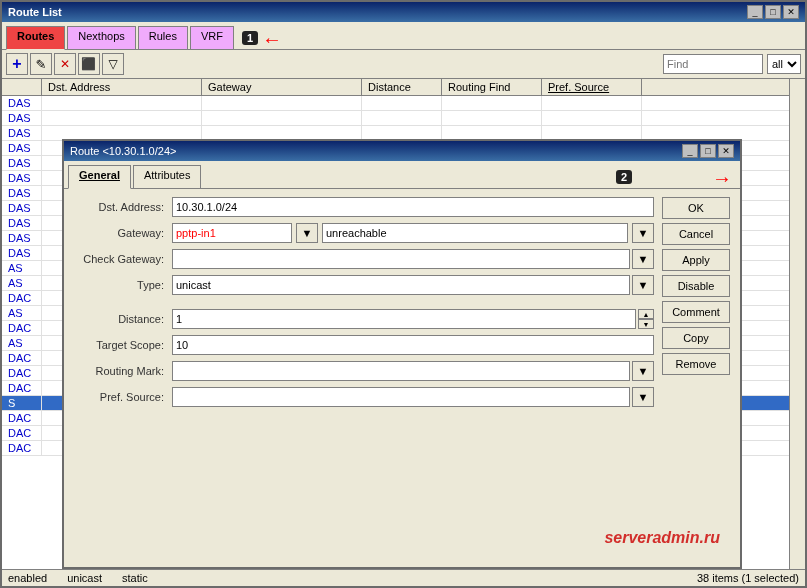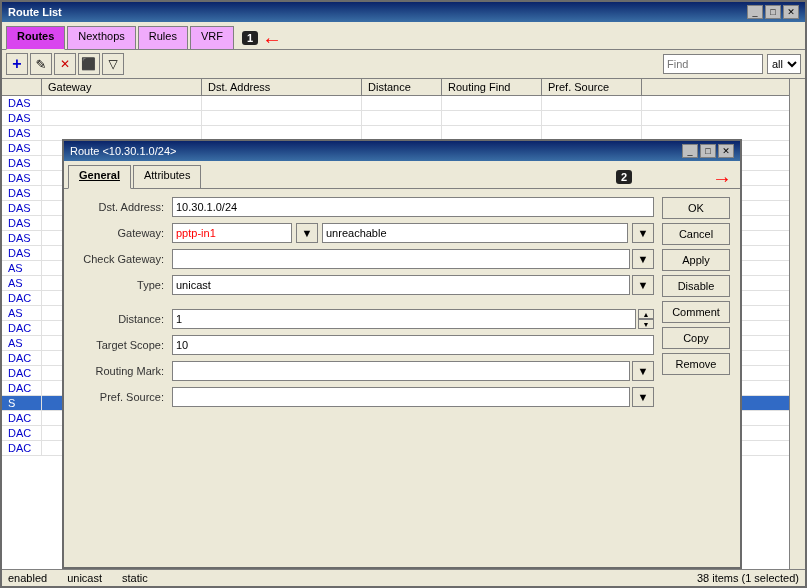--- a/index.html
+++ b/index.html
@@ -65,21 +65,21 @@
       padding: 3px 10px;
       border: 1px solid #808080;
       border-bottom: none;
       background: #f0abfc;
       cursor: pointer;
       margin-right: 2px;
       font-size: 11px;
     }
 
     .tab.active {
-      background: #d946ef;
+      background: #ef4444;
       font-weight: bold;
       border-bottom: 1px solid #ece9d8;
       margin-bottom: -1px;
     }
 
     .toolbar {
       display: flex;
       align-items: center;
       padding: 3px 4px;
       gap: 2px;
@@ -380,25 +380,25 @@
       </select>
     </div>
   </div>
 
   <div style="flex:1; display:flex; overflow:hidden; position:relative;">
 
     <div class="route-list">
 
       <div class="list-header">
         <div class="list-header-cell" style="width:40px;"></div>
+        <div class="list-header-cell" style="width:160px;">Dst. Address</div>
         <div class="list-header-cell" style="width:160px;">Gateway</div>
-        <div class="list-header-cell" style="width:160px;">Dst. Address</div>
         <div class="list-header-cell" style="width:80px;">Distance</div>
         <div class="list-header-cell" style="width:100px;">Routing Find</div>
-        <div class="list-header-cell" style="width:100px;">Pref. Source</div>
+        <div class="list-header-cell" style="width:100px;text-decoration:underline;">Pref. Source</div>
       </div>
 
       <div class="list-row">
           <div class="list-cell" style="width:40px; color:#0000cc;">DAS</div>
           <div class="list-cell" style="width:160px;"></div>
           <div class="list-cell" style="width:160px;"></div>
           <div class="list-cell" style="width:80px;"></div>
           <div class="list-cell" style="width:100px;"></div>
           <div class="list-cell" style="width:100px;"></div>
         </div>
@@ -672,20 +672,21 @@
           </div>
 
           <div class="form-row">
             <div class="form-label">Pref. Source:</div>
             <div style="display:flex; flex:1; gap:2px;">
               <input type="text" class="form-input" value="" style="">
               <div class="form-dropdown">▼</div>
             </div>
           </div>
 
+          <div class="watermark">serveradmin.ru</div>
 
         </div>
 
         <div class="dialog-buttons">
           <button class="dialog-btn">OK</button>
           <button class="dialog-btn">Cancel</button>
           <button class="dialog-btn">Apply</button>
           <button class="dialog-btn">Disable</button>
           <button class="dialog-btn">Comment</button>
           <button class="dialog-btn">Copy</button>

